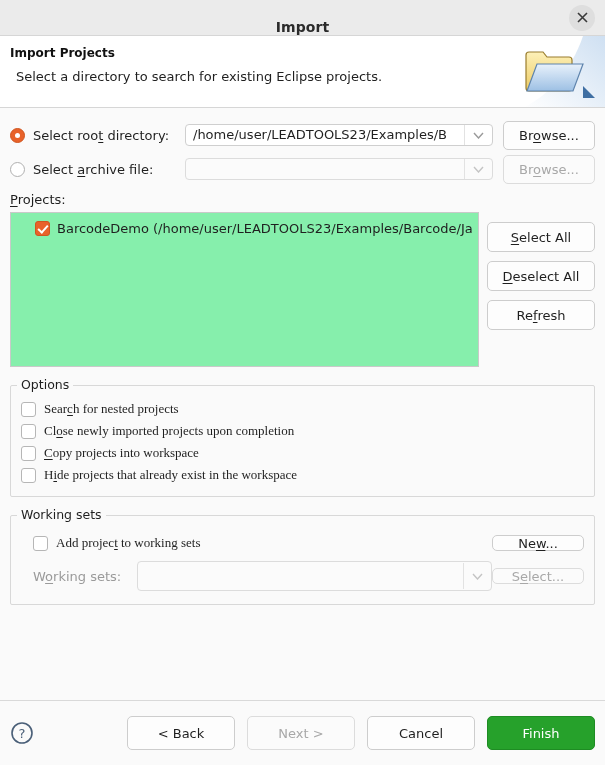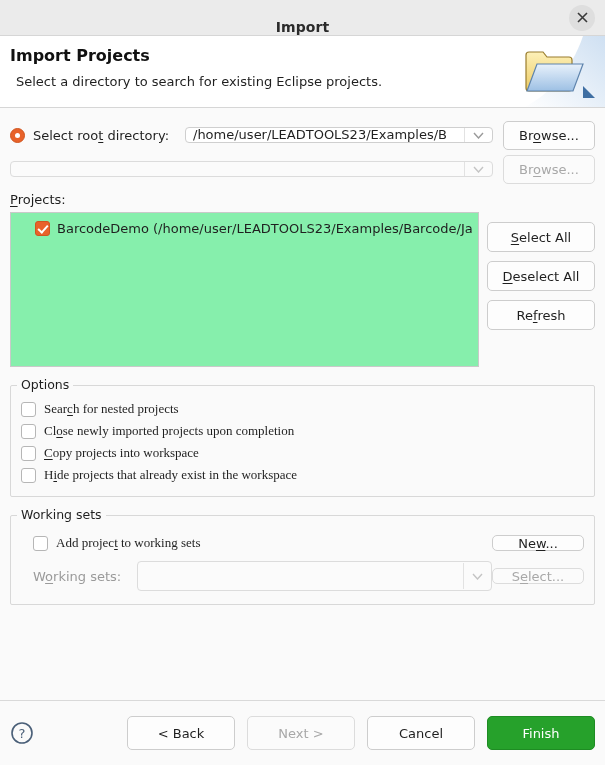--- a/index.html
+++ b/index.html
@@ -46,21 +46,21 @@
   
   .header {
     position: relative;
     height: 72px;
     background: #ffffff;
     border-bottom: 1px solid #d6d6d6;
     padding: 10px 12px 0 10px;
     overflow: hidden;
   }
   .header-title {
-    font-size: 16px;
+    font-size: 12px;
     font-weight: bold;
     color: #111;
     margin: 0 0 9px 0;
   }
   .header-sub {
     font-size: 13px;
     color: #1f1f1f;
     margin: 0;
     padding-left: 6px;
   }
@@ -106,21 +106,21 @@
     width: 5px; height: 5px;
     border-radius: 50%;
     background: #fff;
   }
   .radio-text { white-space: nowrap; }
 
   .combo {
     position: relative;
     display: flex;
     align-items: center;
-    height: 16px;
+    height: 22px;
     flex: 1 1 auto;
     background: #fff;
     border: 1px solid #cfcfcf;
     border-radius: 4px;
     overflow: hidden;
     min-width: 0;
   }
   .combo.disabled { background: #fbfbfb; border-color: #dcdcdc; }
   .combo-value {
     flex: 1 1 auto;
@@ -316,20 +316,24 @@
       <span class="combo-arrow">
         <svg width="11" height="7" viewBox="0 0 11 7">
             <path d="M1 1 L5.5 6 L10 1" stroke="#9a9a9a" stroke-width="1.4" fill="none"></path>
           </svg>
       </span>
     </div>
     <button class="btn"><span>Br</span><u>o</u><span>wse...</span></button>
   </div>
 
   <div class="row">
+    <label class="radio-label">
+      <span class="radio"></span>
+      <span class="radio-text"><span>Select </span><u>a</u><span>rchive file:</span></span>
+    </label>
     <div class="combo disabled">
       <span class="combo-value"></span>
       <span class="combo-arrow">
         <svg width="11" height="7" viewBox="0 0 11 7">
             <path d="M1 1 L5.5 6 L10 1" stroke="#c4c4c4" stroke-width="1.4" fill="none"></path>
           </svg>
       </span>
     </div>
     <button class="btn disabled"><span>Br</span><u>o</u><span>wse...</span></button>
   </div>

